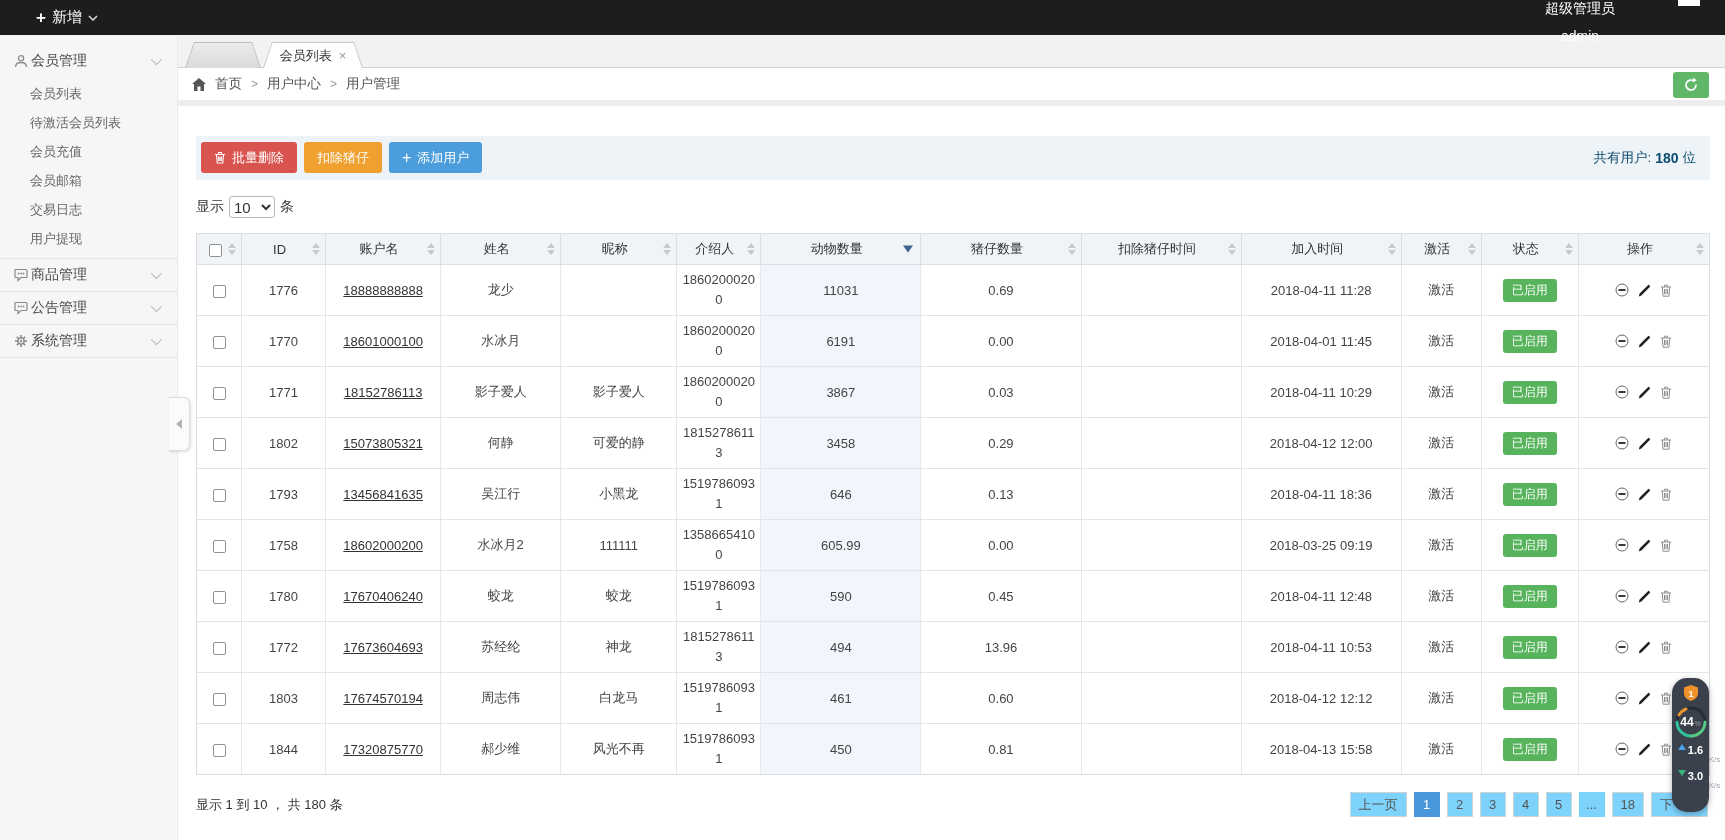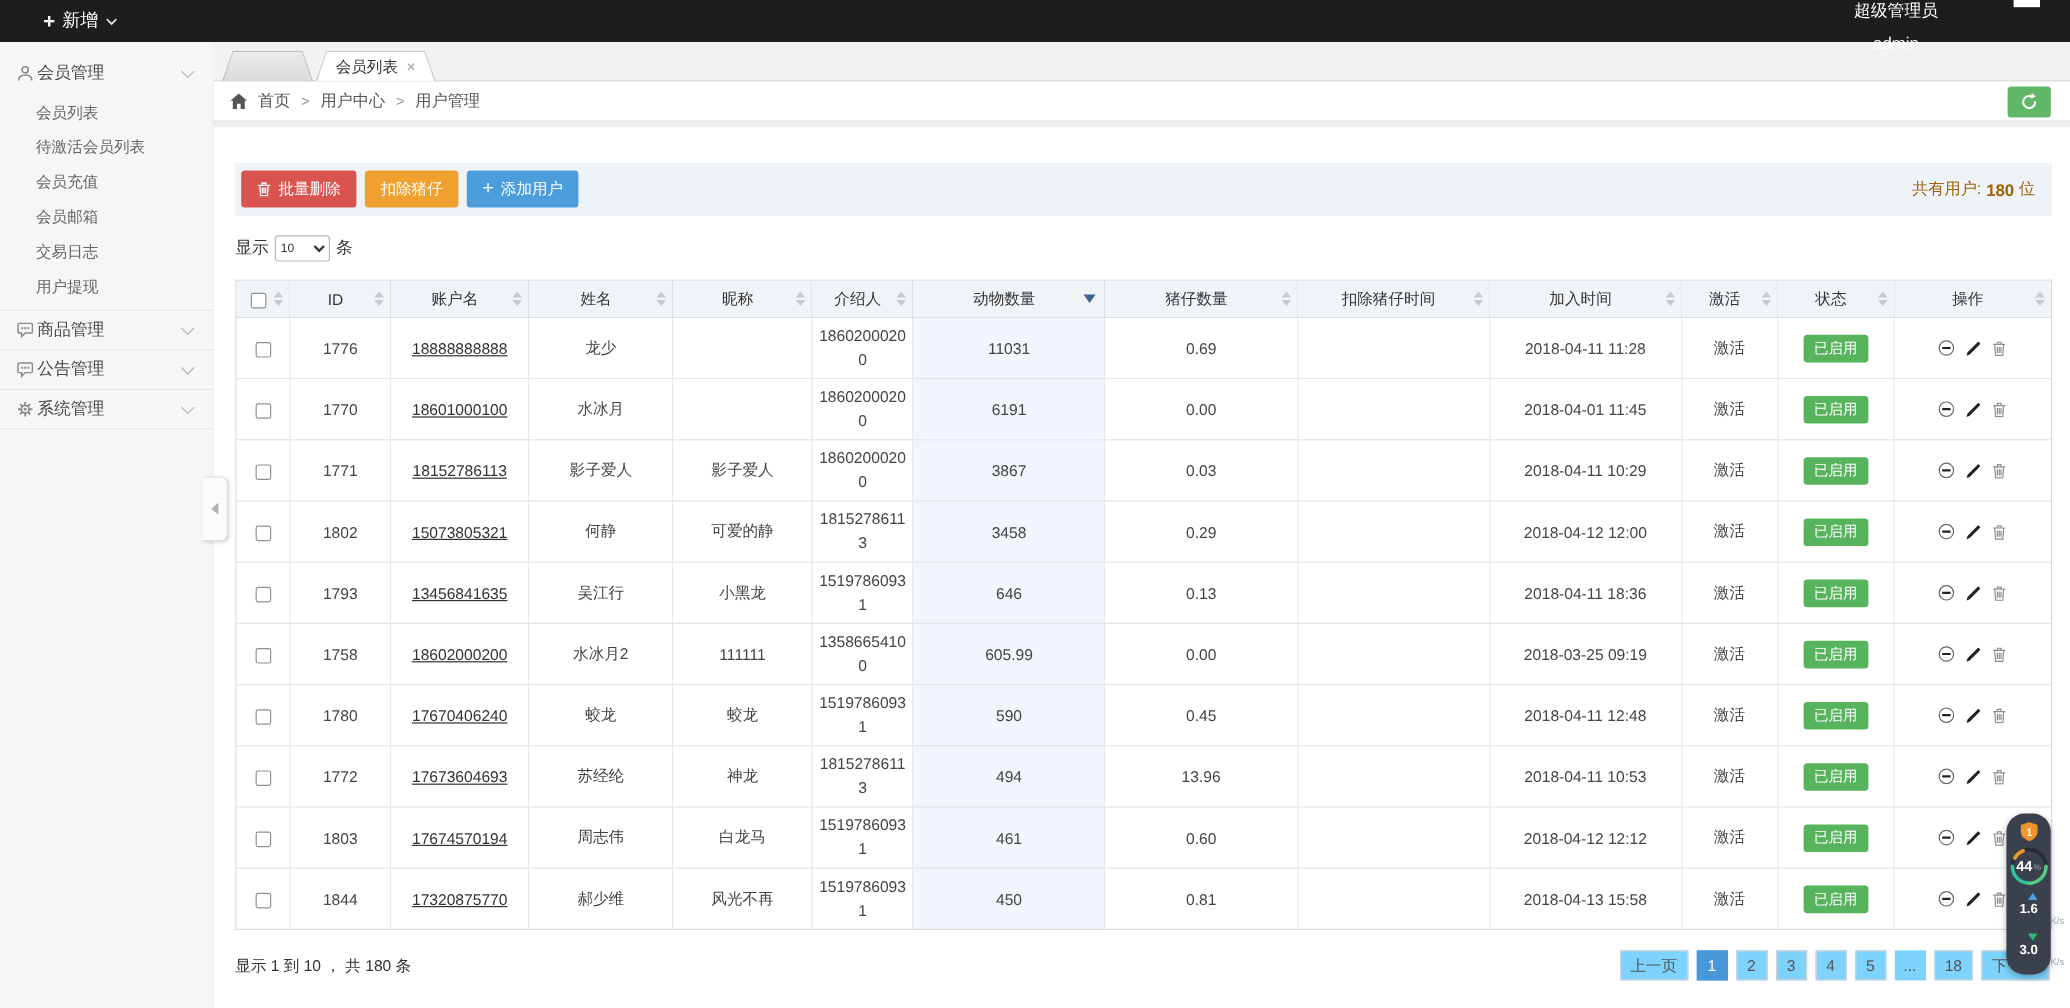--- a/index.html
+++ b/index.html
@@ -44,24 +44,24 @@
 .gap{position:absolute;left:178px;top:100px;width:1547px;height:6px;background:#ededed;}
 
 .panel{position:absolute;left:178px;top:106px;width:1547px;height:734px;background:#fff;}
 .strip{position:absolute;left:18px;top:30px;width:1514px;height:44px;background:#eef3f8;}
 .btns{position:absolute;left:5px;top:6px;display:flex;gap:7px;}
 .btn{height:31px;display:flex;align-items:center;justify-content:center;padding:0 13px;border-radius:3px;color:#fff;font-size:13px;cursor:pointer;gap:6px;}
 .btn-red{background:#d9534f;}
 .btn-orange{background:#efa02e;}
 .btn-blue{background:#4b9ddb;}
 .btn .bplus{font-size:16px;}
-.total{position:absolute;right:14px;top:0;height:44px;display:flex;align-items:center;font-size:13.5px;color:#a16207;gap:4px;text-align:right;}
+.total{position:absolute;right:14px;top:0;height:44px;display:flex;align-items:center;font-size:13.5px;color:#0c4a6e;gap:4px;text-align:right;}
 .total b{font-size:14px;}
 .showrow{position:absolute;left:18px;top:88px;height:26px;display:flex;align-items:center;gap:5px;font-size:14px;color:#333;}
-.showrow select{width:46px;height:22px;font-size:10px;border:1px solid #b9b9b9;border-radius:3px;background:#fff;color:#333;}
+.showrow select{width:46px;height:22px;font-size:15px;border:1px solid #b9b9b9;border-radius:3px;background:#fff;color:#333;}
 .searchrow{position:absolute;right:16px;top:96px;display:flex;align-items:center;gap:6px;}
 .searchrow label{font-size:13px;color:#333;}
 .searchrow input{width:148px;height:28px;border:1px solid #c8c8c8;background:#fff;outline:none;padding:0 6px;font-size:13px;}
 
 table.grid{position:absolute;left:18px;top:127px;width:1514px;border-collapse:collapse;table-layout:fixed;}
 table.grid th{height:31px;background:#f1f4f7;border:1px solid #dce0e4;font-size:13px;color:#333;font-weight:normal;position:relative;text-align:center;padding:0 14px 0 6px;}
 table.grid td{height:51px;border-right:1px solid #e6e8ea;border-bottom:1px solid #e2e4e6;border-left:1px solid #e6e8ea;font-size:13px;color:#444;text-align:center;vertical-align:middle;padding:0 4px;background:#fff;}
 table.grid tr td:first-child,table.grid tr th:first-child{border-left:1px solid #d9dde1;}
 table.grid tr td:last-child,table.grid tr th:last-child{border-right:1px solid #d9dde1;}
 table.grid tbody tr:last-child td{border-bottom:1px solid #d9dde1;}
@@ -88,21 +88,21 @@
 .logo-circle{position:absolute;left:4px;top:3px;width:62px;height:62px;border-radius:50%;background:#1565ae;}
 .logo-title{position:absolute;left:66px;top:15px;font-size:21.5px;font-weight:bold;color:#e8211d;letter-spacing:0px;white-space:nowrap;}
 .logo-url{position:absolute;left:69px;top:44px;font-size:11px;color:#ff9800;letter-spacing:2.2px;white-space:nowrap;}
 
 .widget{position:absolute;left:1672px;top:678px;width:37px;height:134px;background:#3a404c;border-radius:15px;z-index:20;box-shadow:0 2px 6px rgba(0,0,0,.3);display:flex;flex-direction:column;align-items:center;}
 .w-shield{margin-top:6px;position:relative;width:18px;height:18px;}
 .w-ring{position:relative;margin-top:3px;width:34px;height:34px;}
 .w-ring .w-num{position:absolute;left:0;top:0;width:100%;height:100%;display:flex;align-items:center;justify-content:center;color:#fff;font-size:12px;font-weight:bold;}
 .w-ring .w-pct{font-size:7px;color:#98a0ac;font-weight:normal;margin-left:1px;margin-top:3px;}
 .w-speed{margin-top:5px;display:flex;flex-direction:column;align-items:center;line-height:1.1;}
-.w-speed .w-line{display:flex;align-items:flex-end;gap:2px;flex-direction:column;}
+.w-speed .w-line{display:flex;align-items:flex-start;gap:2px;}
 .w-val{color:#fff;font-size:11px;font-weight:bold;}
 .w-unit{color:#9aa2ad;font-size:8px;margin-left:8px;padding-left:40px;}
 .arrow-up{width:0;height:0;border-left:4px solid transparent;border-right:4px solid transparent;border-bottom:6px solid #4a9fe8;}
 .arrow-dn{width:0;height:0;border-left:4px solid transparent;border-right:4px solid transparent;border-top:6px solid #35b57a;}
 </style>
 </head>
 <body>
 
 <div class="page">
 

